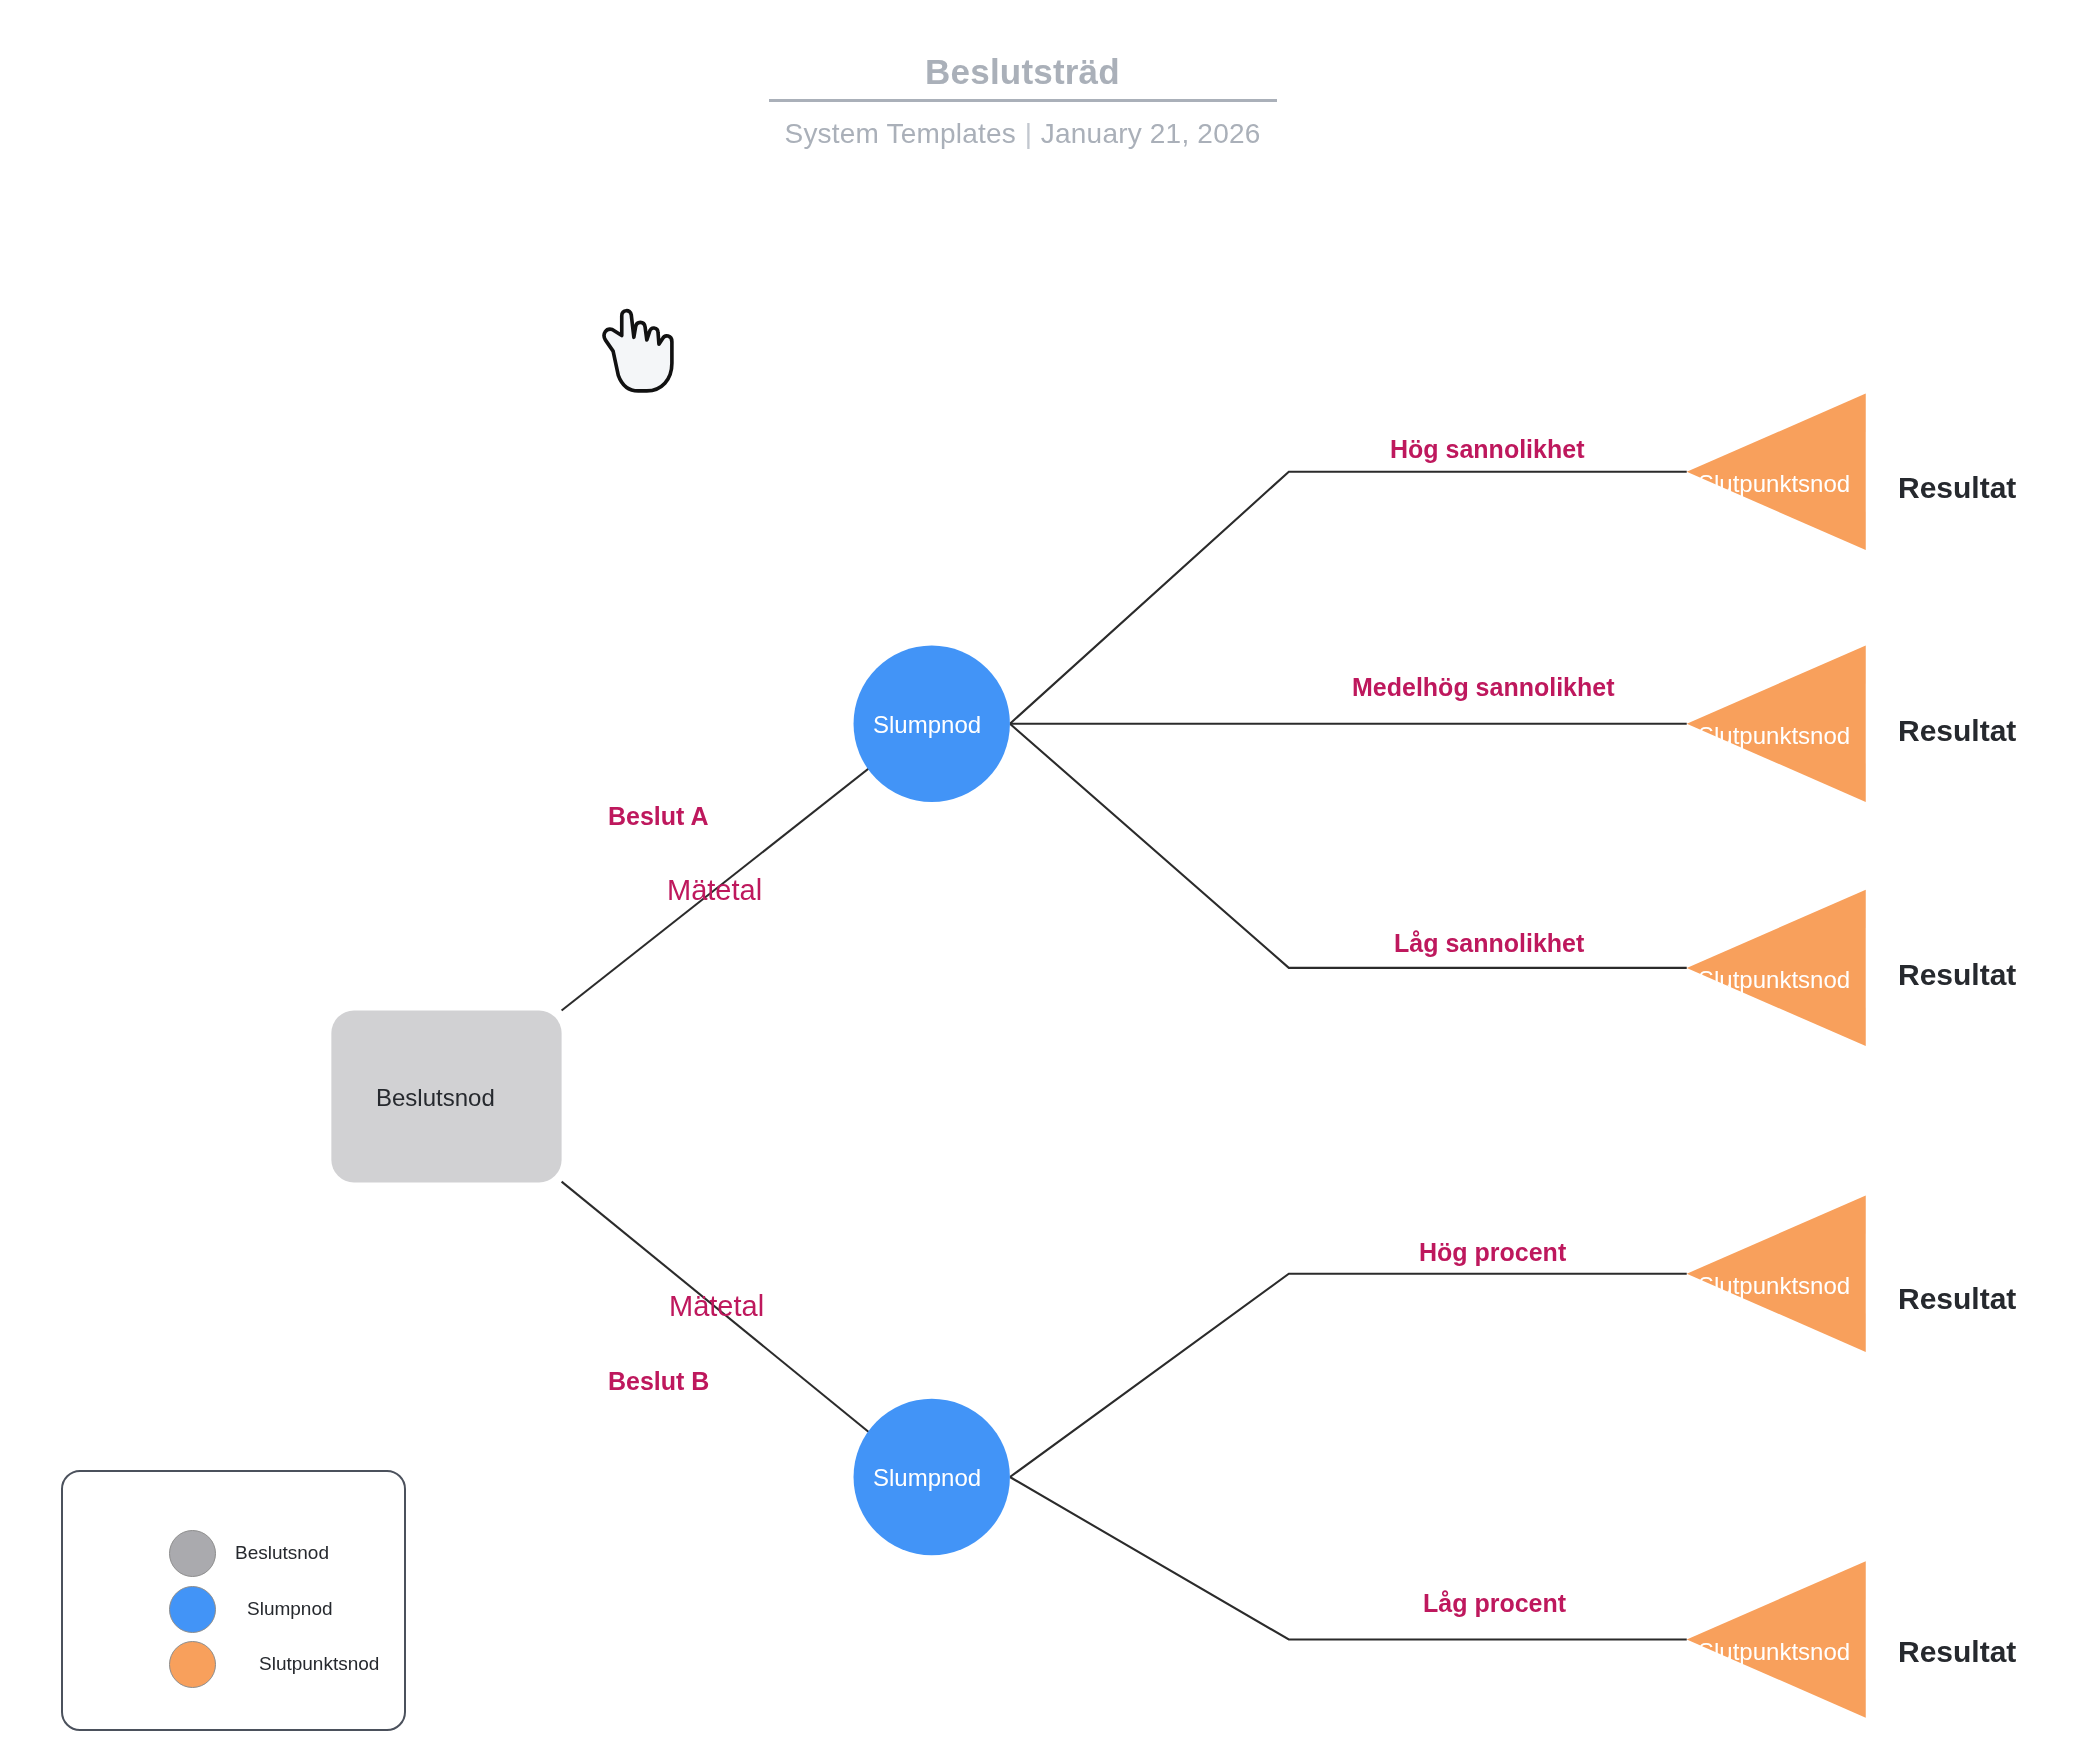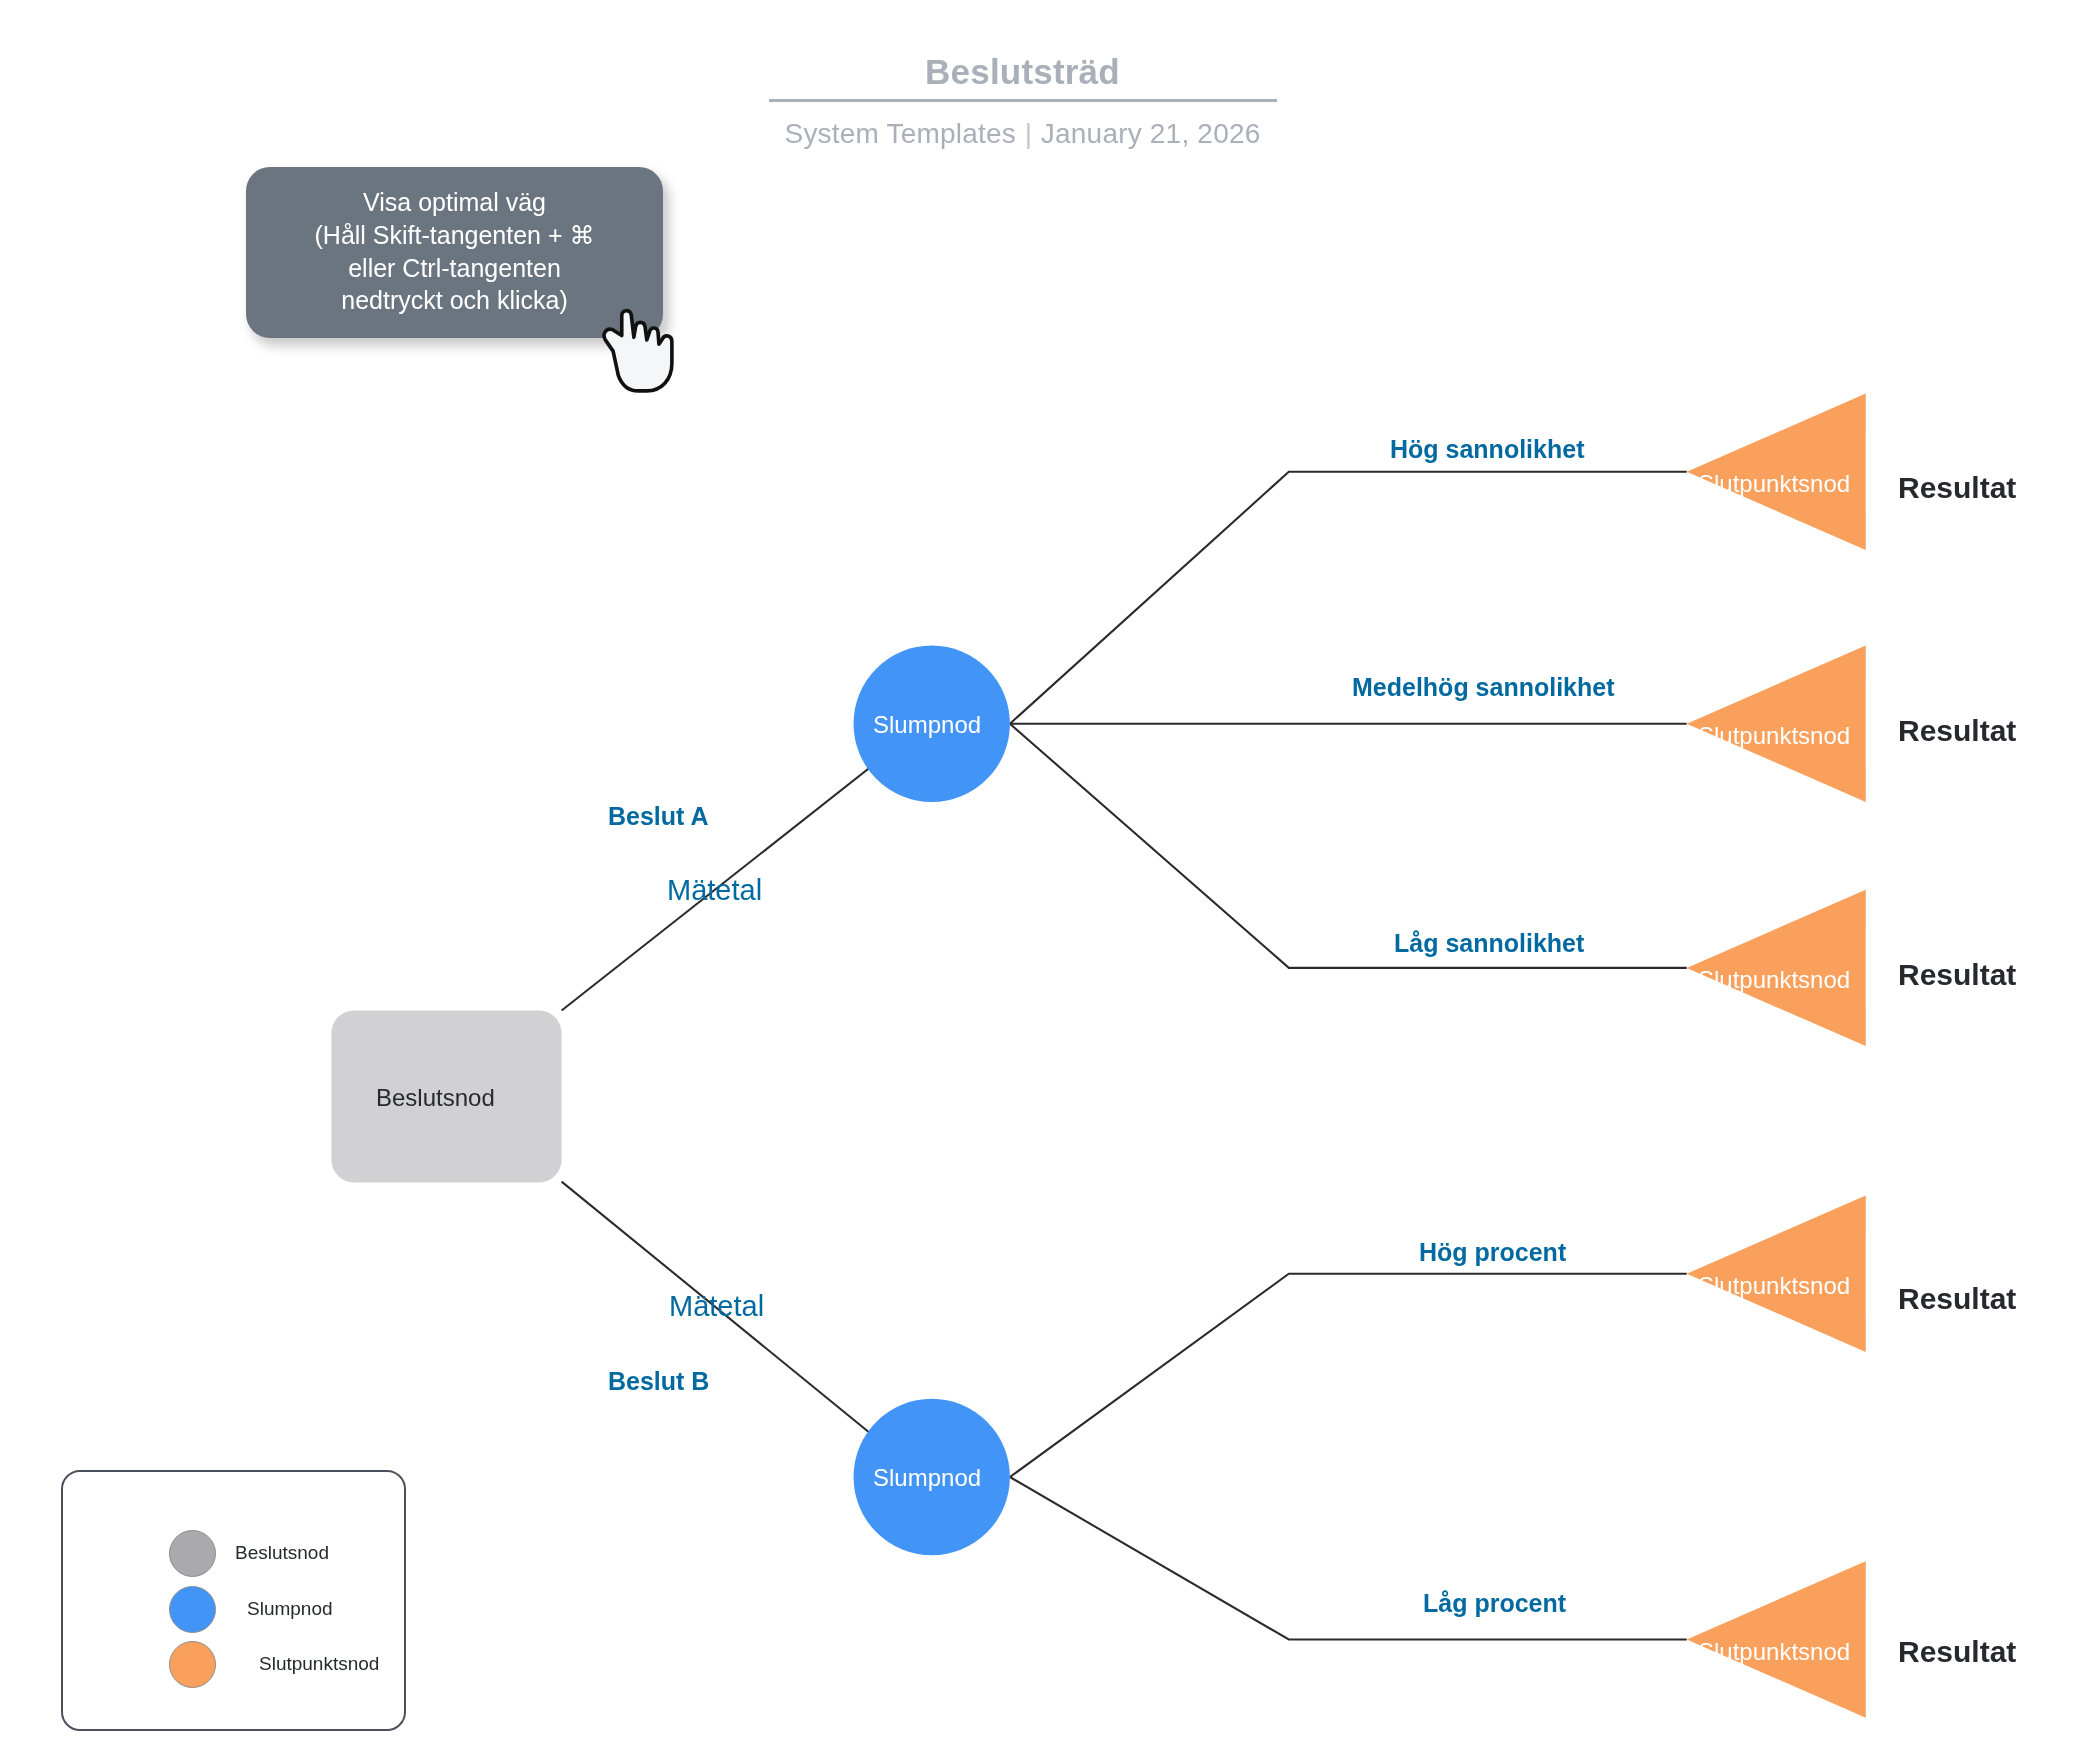--- a/index.html
+++ b/index.html
@@ -139,21 +139,21 @@
     color: #ffffff;
   }
   .node-label.endpoint {
     color: #ffffff;
     overflow: hidden;
   }
 
   .edge-label {
     position: absolute;
     white-space: nowrap;
-    color: #0369a1;
+    color: #be185d;
   }
   .edge-label.bold {
     font-weight: bold;
     font-size: 25px;
   }
   .edge-label.plain {
     font-weight: normal;
     font-size: 29px;
   }
   .outcome-label {
@@ -234,26 +234,20 @@
   <div class="edge-label bold" style="left:1394px; top:929px;">Låg sannolikhet</div>
   <div class="edge-label bold" style="left:1419px; top:1238px;">Hög procent</div>
   <div class="edge-label bold" style="left:1423px; top:1589px;">Låg procent</div>
 
   <div class="outcome-label" style="left:1898px; top:471px;">Resultat</div>
   <div class="outcome-label" style="left:1898px; top:714px;">Resultat</div>
   <div class="outcome-label" style="left:1898px; top:958px;">Resultat</div>
   <div class="outcome-label" style="left:1898px; top:1282px;">Resultat</div>
   <div class="outcome-label" style="left:1898px; top:1635px;">Resultat</div>
 
-  <div id="tooltip">
-    <div>Visa optimal väg</div>
-    <div>(Håll Skift-tangenten + ⌘</div>
-    <div>eller Ctrl-tangenten</div>
-    <div>nedtryckt och klicka)</div>
-  </div>
 
   <svg id="cursor" viewBox="0 0 96 106">
     <path d="M 14 52 L 5 39 C 1 32 6 25 13 27 L 24 34 L 24 11 C 24 4 34 3 35 10 L 38 36 L 40 24 C 41 17 50 17 51 24 L 53 39 L 56 30 C 57 23 66 24 66 31 L 67 44 L 71 38 C 74 32 82 34 82 41 L 82 66 C 82 85 70 98 53 98 L 43 98 C 31 98 24 91 20 80 Z" fill="#f4f6f8" stroke="#111111" stroke-width="4.2" stroke-linejoin="round"></path>
   </svg>
 
   <div id="legend">
     <div class="legend-row" style="top:54px;">
       <span class="legend-swatch" style="background:#aaaaae;"></span>
       <span class="legend-label" style="left:172px;">Beslutsnod</span>
     </div>

